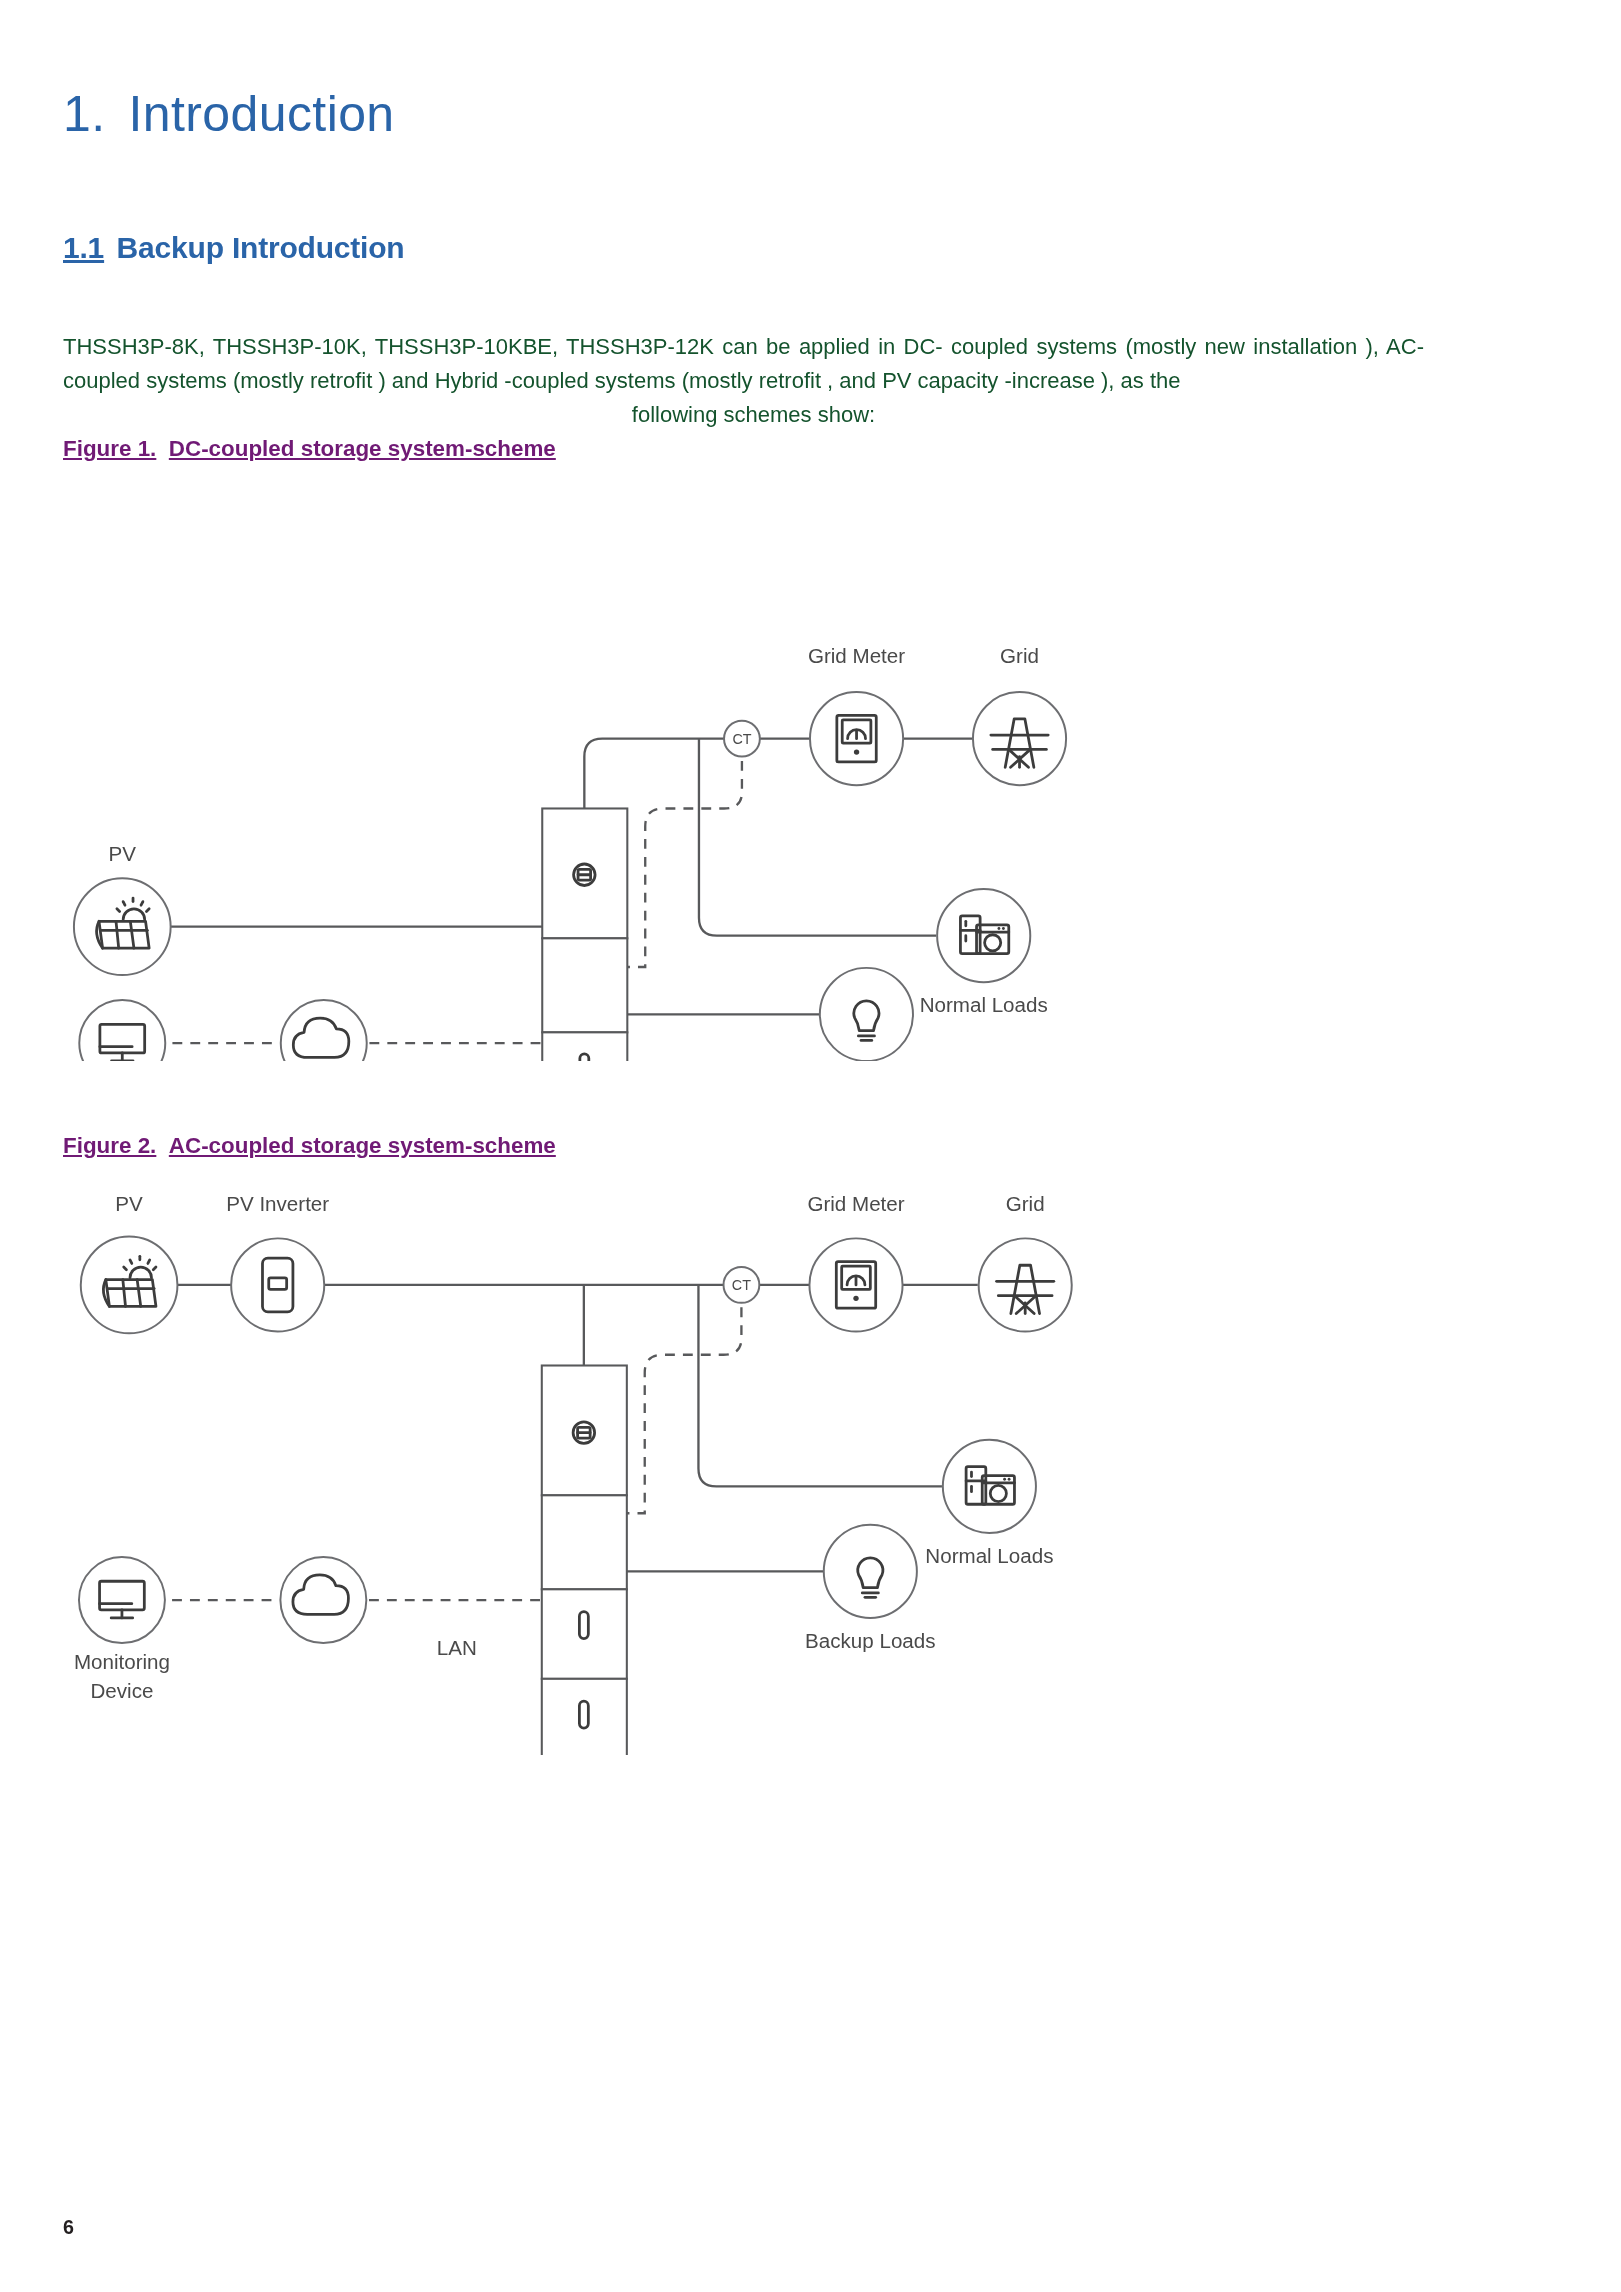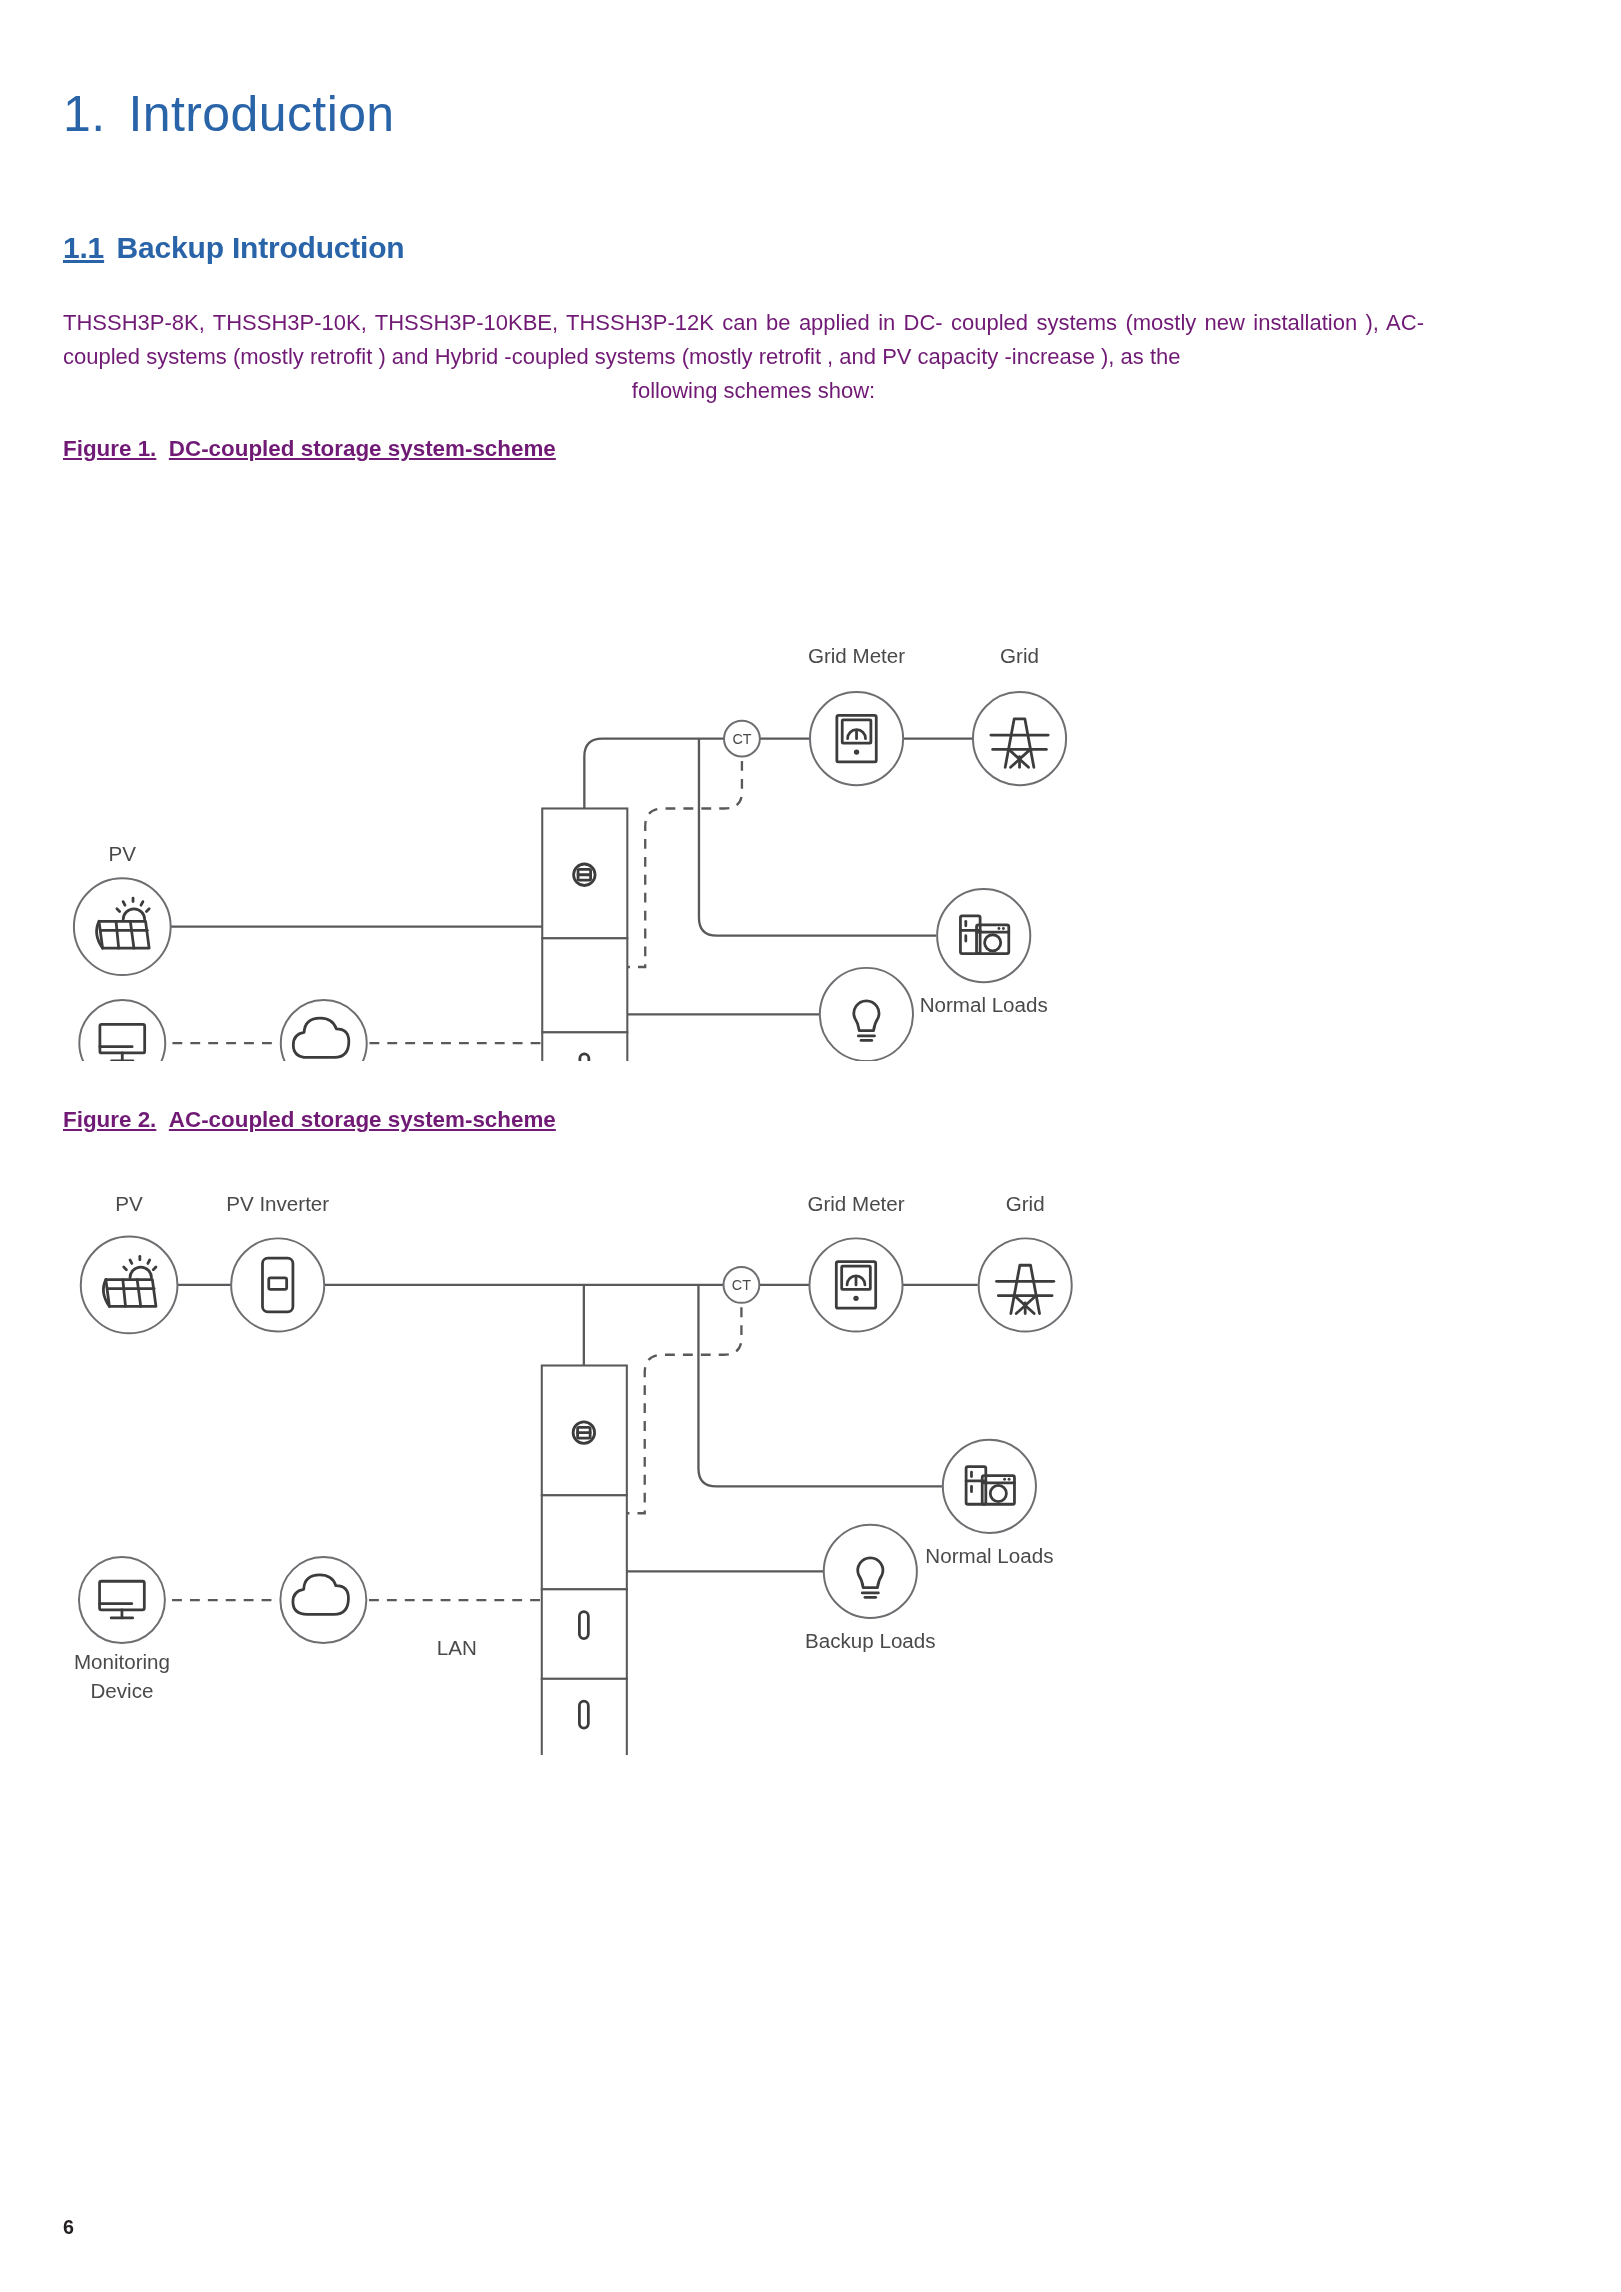--- a/index.html
+++ b/index.html
@@ -47,43 +47,43 @@
     color: #2a64a8;
     white-space: nowrap;
     letter-spacing: -0.2px;
   }
   .h2 .num { display: inline-block; margin-right: 12.5px; text-decoration: underline; }
 
   
   .body-text {
     position: absolute;
     left: 63px;
-    top: 306px;
+    top: 330px;
     width: 1361px;
     font-size: 22px;
     line-height: 34px;
-    color: #701a75;
+    color: #14532d;
     text-align: justify;
     font-weight: 400;
   }
   .body-text .lastline { display: block; text-align: center; margin-left: 20px; }
 
   
   .fig-caption {
     position: absolute;
     left: 63px;
     font-size: 22.4px;
     font-weight: bold;
     color: #701a75;
     white-space: nowrap;
     text-decoration: underline;
   }
   .fig-caption .fignum { margin-right: 12.5px; }
   #cap1 { top: 436px; }
-  #cap2 { top: 1107px; }
+  #cap2 { top: 1133px; }
 
   
   .figure {
     position: absolute;
     left: 36px;
   }
   #fig1 { top: 470px; width: 1111px; height: 591px; }
   #fig2 { top: 1164px; width: 1119px; height: 591px; }
   .figure svg { display: block; width: 100%; height: 100%; }
 

